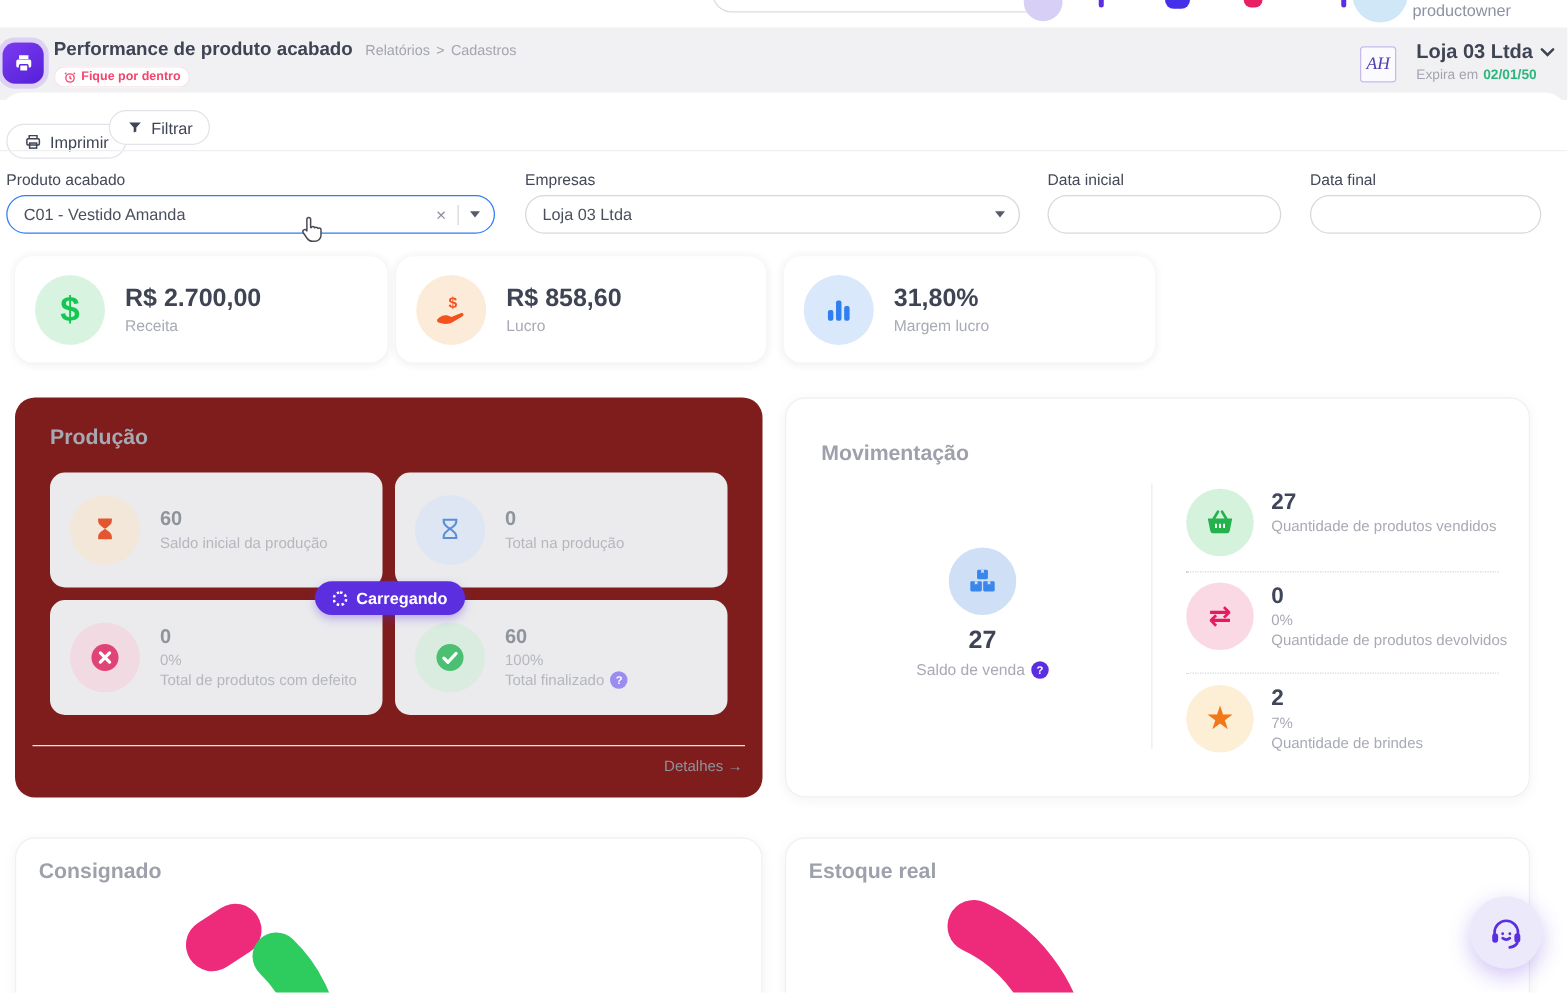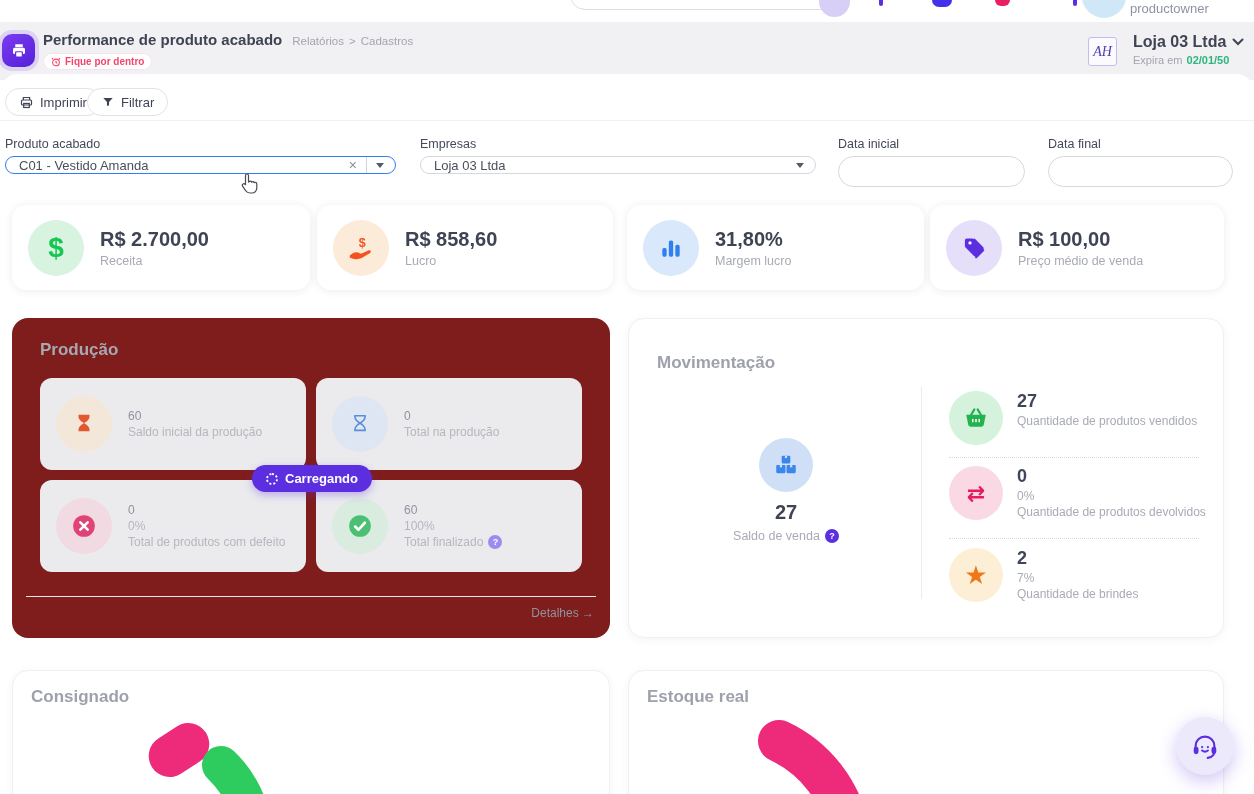--- a/index.html
+++ b/index.html
@@ -41,27 +41,27 @@
   .store-row { position:absolute; left:1133px; top:33px; display:flex; align-items:center; gap:6px; z-index:3; }
   .store-name { font-size:16px; font-weight:bold; color:#3f4454; }
   .expire-row { position:absolute; left:1133px; top:54px; display:flex; gap:4px; font-size:11px; z-index:3; }
   .expire-label { color:#a3a6b0; }
   .expire-date { color:#2db67c; font-weight:bold; }
 
   
   .tool-btn { position:absolute; top:88px; height:28px; border:1px solid #e2e2e9; background:#fff;
     border-radius:15px; display:flex; align-items:center; gap:6px; padding:0 13px; font-size:13px;
     color:#3f4454; cursor:pointer; }
-  #btn-imprimir { left:5px; }
+  #btn-imprimir { left:5px;margin-top:11px; }
   #btn-filtrar { left:87px; }
   .toolbar-divider { position:absolute; left:0; top:120px; width:1254px; height:1px; background:#f0f0f3; }
 
   
   .field-label { position:absolute; top:137px; font-size:12.5px; color:#434959; }
-  .sel { position:absolute; top:156px; height:18px; border-radius:16px; background:#fff;
+  .sel { position:absolute; top:156px; height:31px; border-radius:16px; background:#fff;
     display:flex; align-items:center; font-size:13px; color:#4a4f5c; }
   .sel-text { padding-left:13px; flex:1; white-space:nowrap; overflow:hidden; }
   #sel-produto { left:5px; width:391px; border:1.5px solid #2e7df5; }
   #sel-empresas { left:420px; width:396px; border:1px solid #d7d7de; }
   .date-input { position:absolute; top:156px; height:31px; border:1px solid #d7d7de; border-radius:16px;
     background:#fff; padding:0 12px; font-size:13px; color:#4a4f5c; outline:none; font-family:inherit; }
   #inp-data-inicial { left:838px; width:187px; }
   #inp-data-final { left:1048px; width:185px; }
   .clear-x { font-size:14px; color:#8a8f9c; padding:0 9px; cursor:pointer; }
   .sel-sep { width:1px; height:16px; background:#d5d5dc; }
@@ -89,21 +89,21 @@
   
   #panel-producao { left:12px; top:318px; width:598px; height:320px; background:#7f1d1d;
     border:none; box-shadow:none; }
   #panel-producao .panel-title { position:absolute; left:28px; top:22px; color:#a6a8b2; }
   .tiles { position:absolute; left:28px; top:60px; width:542px; display:grid;
     grid-template-columns:1fr 1fr; gap:10px; }
   .tile { height:92px; background:#ebebed; border-radius:12px; display:flex; align-items:center;
     padding-left:16px; gap:16px; }
   .tile-circle { width:56px; height:56px; border-radius:50%; display:flex; align-items:center;
     justify-content:center; flex:none; }
-  .tile-value { font-size:12px; font-weight:normal; color:#8f939c; }
+  .tile-value { font-size:16px; font-weight:bold; color:#8f939c; }
   .tile-sub { font-size:12px; color:#b5b7bf; margin-top:2px; }
   .loading-pill { position:absolute; left:240px; top:147px; height:27px; background:#5b2fe0;
     border-radius:14px; display:flex; align-items:center; gap:7px; padding:0 14px; color:#fff;
     font-size:13px; font-weight:bold; box-shadow:0 3px 8px rgba(91,47,224,.35); z-index:4; }
   .spinner { width:12px; height:12px; border:2px dotted #fff; border-radius:50%; }
   .prod-footer-divider { position:absolute; left:14px; top:278px; width:570px; height:1px; background:#e6e6e9; }
   .detalhes-link { position:absolute; right:16px; top:288px; font-size:12px; color:#8f939c; cursor:pointer; }
 
   
   #panel-mov { left:628px; top:318px; width:596px; height:320px; }
@@ -265,33 +265,20 @@
           <rect x="10" y="5" width="4" height="15" rx="1.5"></rect>
           <rect x="16" y="9" width="4" height="11" rx="1.5"></rect>
       </svg>
     </div>
     <div>
       <div class="kpi-value">31,80%</div>
       <div class="kpi-label">Margem lucro</div>
     </div>
   </div>
 
-  <div class="kpi" id="kpi-3">
-    <div class="kpi-circle" style="background:#e6dffa;">
-      <svg width="26" height="26" viewBox="0 0 24 24">
-        <path d="M12.6 3.2l7.8 7.8c.8.8.8 2 0 2.8l-5.6 5.6c-.8.8-2 .8-2.8 0L4.2 11.6c-.4-.4-.6-.9-.6-1.4V5c0-1 .8-1.8 1.8-1.8h5.2c.5 0 1 .2 1.4.6z" fill="#5b2fe0"></path>
-        <circle cx="8.3" cy="7.3" r="1.5" fill="#fff"></circle>
-        <path d="M14 20.5l6.4-6.4" stroke="#5b2fe0" stroke-width="2" fill="none" stroke-linecap="round"></path>
-      </svg>
-    </div>
-    <div>
-      <div class="kpi-value">R$ 100,00</div>
-      <div class="kpi-label">Preço médio de venda</div>
-    </div>
-  </div>
 
   <div class="panel" id="panel-producao">
     <div class="panel-title">Produção</div>
 
     <div class="tiles">
       <div class="tile">
         <div class="tile-circle" style="background:#f3e7da;">
           <svg width="22" height="22" viewBox="0 0 24 24" fill="#e2572f">
             <path d="M6 2h12v2c0 3-2.5 4.5-4.5 6l-1.5 1 1.5 1c2 1.5 4.5 3 4.5 6v2H6v-2c0-3 2.5-4.5 4.5-6l1.5-1-1.5-1C8.5 8.5 6 7 6 4z"></path>
           </svg>

